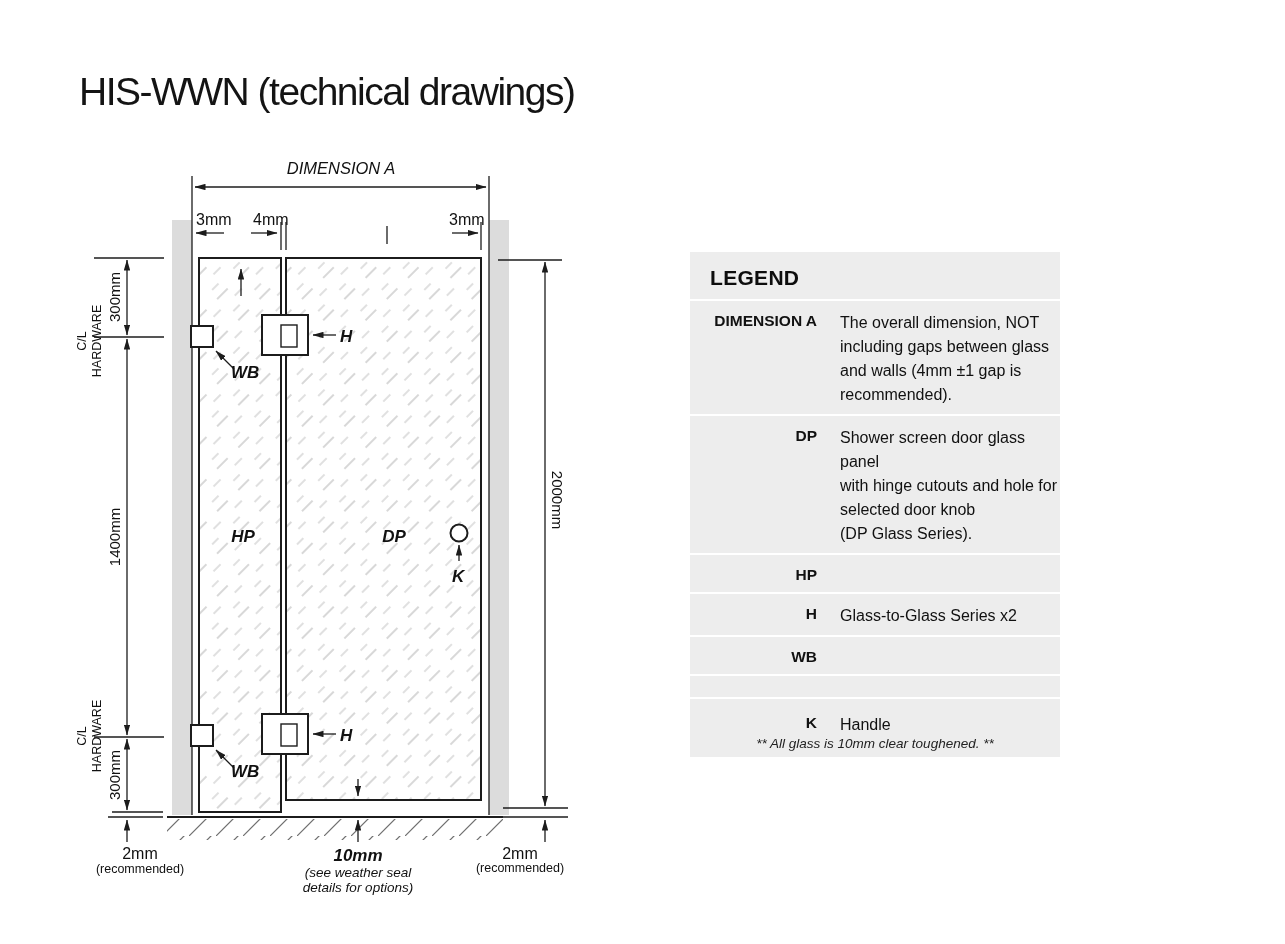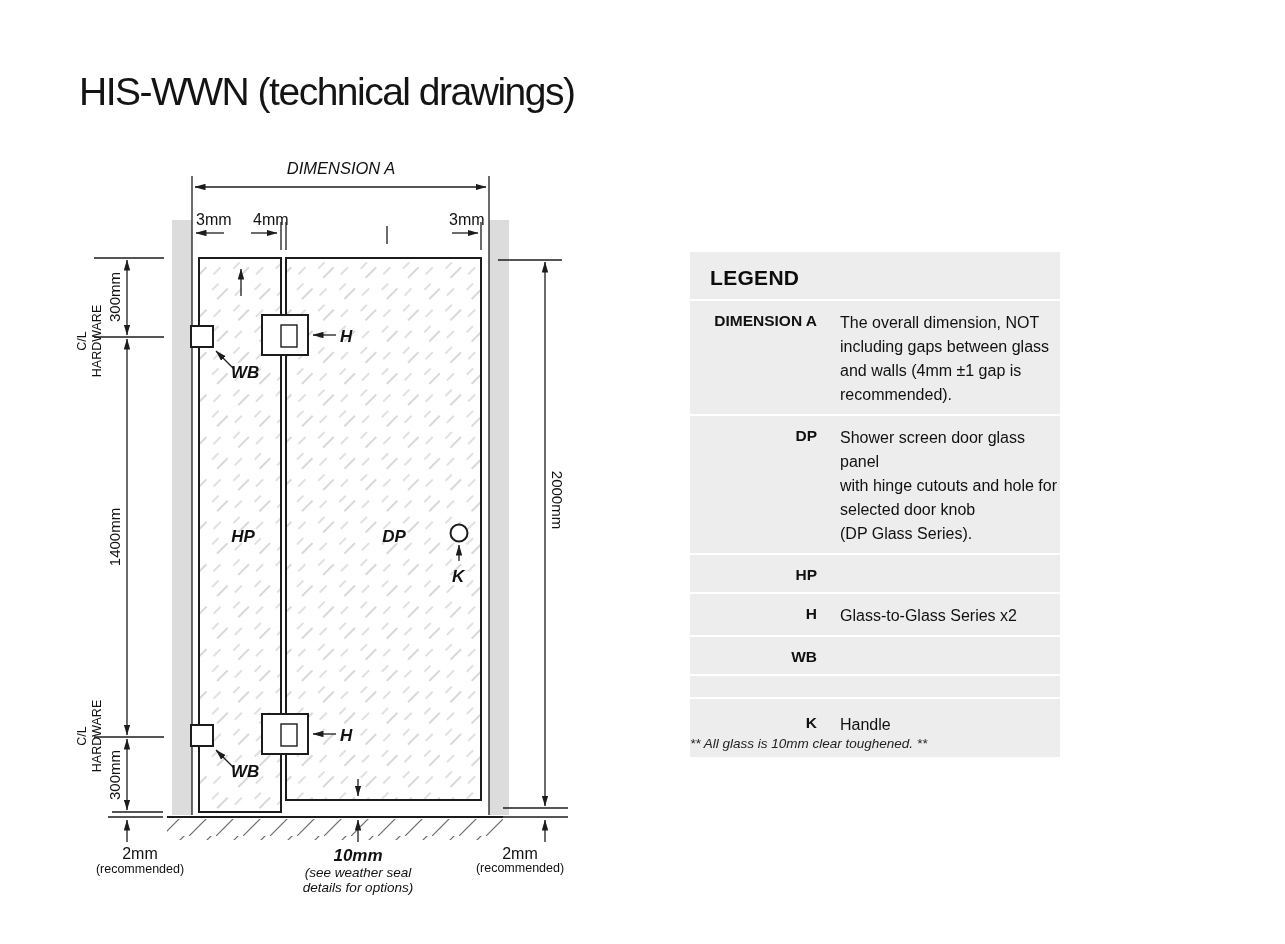--- a/index.html
+++ b/index.html
@@ -27,21 +27,21 @@
   #legend-title{padding:14px 16px 9px 20px;font-size:21px;font-weight:bold;
                 letter-spacing:.3px;color:#0d0d0d;}
   .lrow{display:flex;border-top:2px solid #ffffff;padding:10px 0 7px 0;}
   .lrow .term{width:127px;text-align:right;font-weight:bold;font-size:15.5px;
               flex:none;line-height:20px;}
   .lrow .desc{margin-left:23px;width:228px;font-size:16px;line-height:24px;
               white-space:pre-line;}
   .lrow.nowrap .desc{white-space:nowrap;width:auto;overflow:visible;}
   .lrow.empty{height:21px;padding:0;}
   .lrow.krow{padding:14px 0 20px 0;}
-  #legend-footnote{position:absolute;left:690px;top:736px;width:370px;
+  #legend-footnote{position:absolute;left:690px;top:736px;width:370px;text-align:center;
                    font-size:13.5px;font-style:italic;color:#222;}
 </style>
 </head>
 <body>
 
 <div id="canvas">
 
   <div id="title">HIS-WWN (technical drawings)</div>
 
   <svg id="draw" width="680" height="944" viewBox="0 0 680 944" xmlns="http://www.w3.org/2000/svg">

